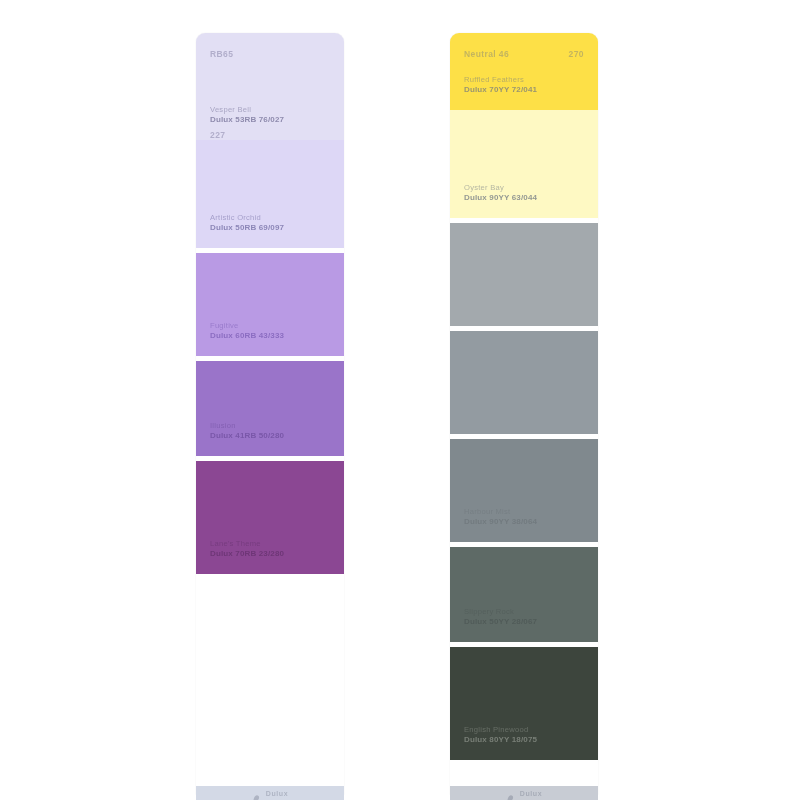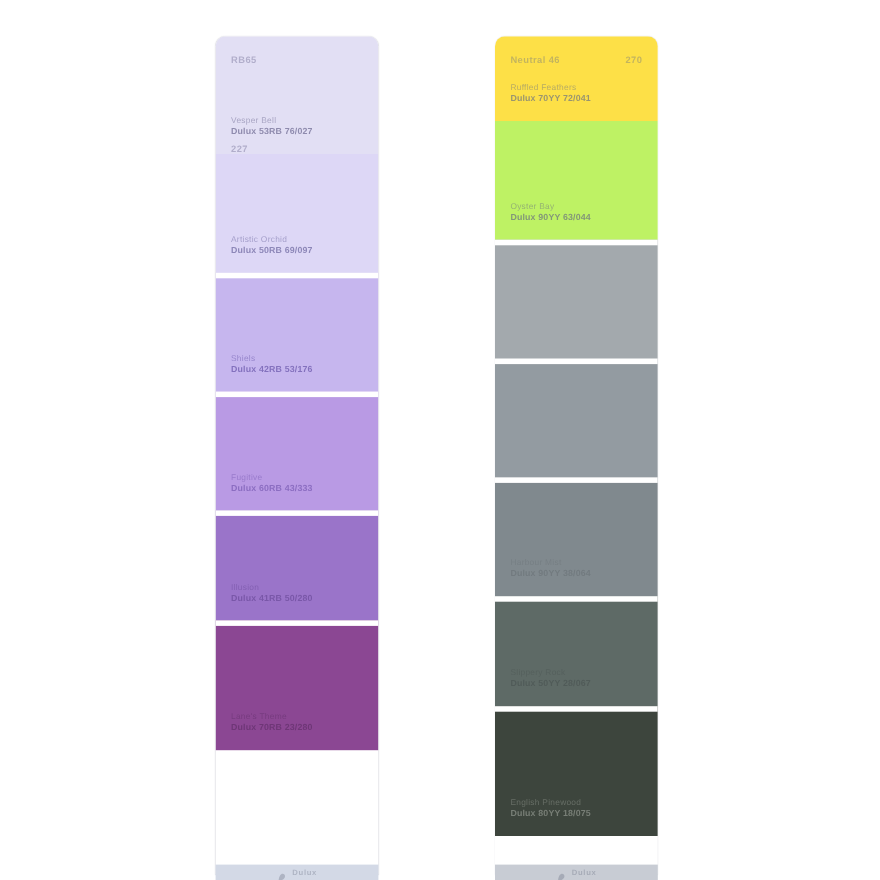--- a/index.html
+++ b/index.html
@@ -131,26 +131,20 @@
           <div class="swatch-name">Vesper Bell</div>
           <div class="swatch-code">Dulux 53RB 76/027</div>
         </div>
       </div>
   <div class="swatch" style="background: rgb(221, 215, 246); height: 108px; flex: 0 0 108px;">
         <div class="swatch-label" style="color: rgb(110, 104, 160);">
           <div class="swatch-name">Artistic Orchid</div>
           <div class="swatch-code">Dulux 50RB 69/097</div>
         </div>
       </div>
-      <div class="swatch" style="background: rgb(198, 182, 238); height: 108px; flex: 0 0 108px;">
-        <div class="swatch-label" style="color: rgb(106, 87, 171);">
-          <div class="swatch-name">Shiels</div>
-          <div class="swatch-code">Dulux 42RB 53/176</div>
-        </div>
-      </div>
       <div class="swatch" style="background: rgb(185, 154, 228); height: 108px; flex: 0 0 108px;">
         <div class="swatch-label" style="color: rgb(122, 92, 180);">
           <div class="swatch-name">Fugitive</div>
           <div class="swatch-code">Dulux 60RB 43/333</div>
         </div>
       </div>
       <div class="swatch" style="background: rgb(154, 116, 201); height: 100px; flex: 0 0 100px;">
         <div class="swatch-label" style="color: rgb(109, 76, 156);">
           <div class="swatch-name">Illusion</div>
           <div class="swatch-code">Dulux 41RB 50/280</div>
@@ -166,21 +160,21 @@
 
   <div class="card card--right">
     <div class="card-header" style="background: #fde047; color: rgb(116, 121, 127); height: 77px;">
       <span class="code">Neutral 46</span>
       <span class="num">270</span>
     <div class="swatch-label" style="color: rgb(116, 121, 127);">
           <div class="swatch-name">Ruffled Feathers</div>
           <div class="swatch-code">Dulux 70YY 72/041</div>
         </div>
       </div>
-  <div class="swatch" style="background: #bef264; height: 108px; flex: 0 0 108px;">
+  <div class="swatch" style="background: #fef9c3; height: 108px; flex: 0 0 108px;">
         <div class="swatch-label" style="color: rgb(108, 116, 128);">
           <div class="swatch-name">Oyster Bay</div>
           <div class="swatch-code">Dulux 90YY 63/044</div>
         </div>
       </div>
       <div class="swatch" style="background: rgb(163, 169, 173); height: 108px; flex: 0 0 108px;"></div>
       <div class="swatch" style="background: rgb(147, 155, 161); height: 108px; flex: 0 0 108px;"></div>
       <div class="swatch" style="background: rgb(128, 137, 142); height: 108px; flex: 0 0 108px;">
         <div class="swatch-label" style="color: rgb(109, 117, 122);">
           <div class="swatch-name">Harbour Mist</div>

